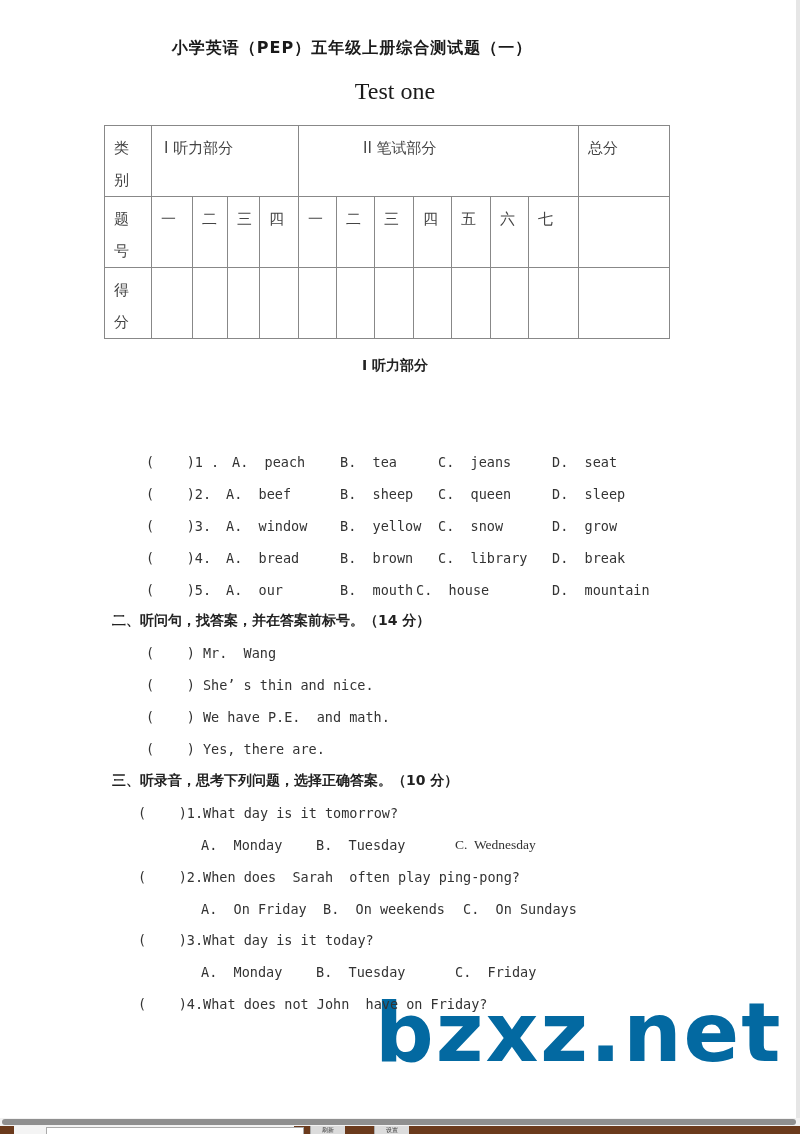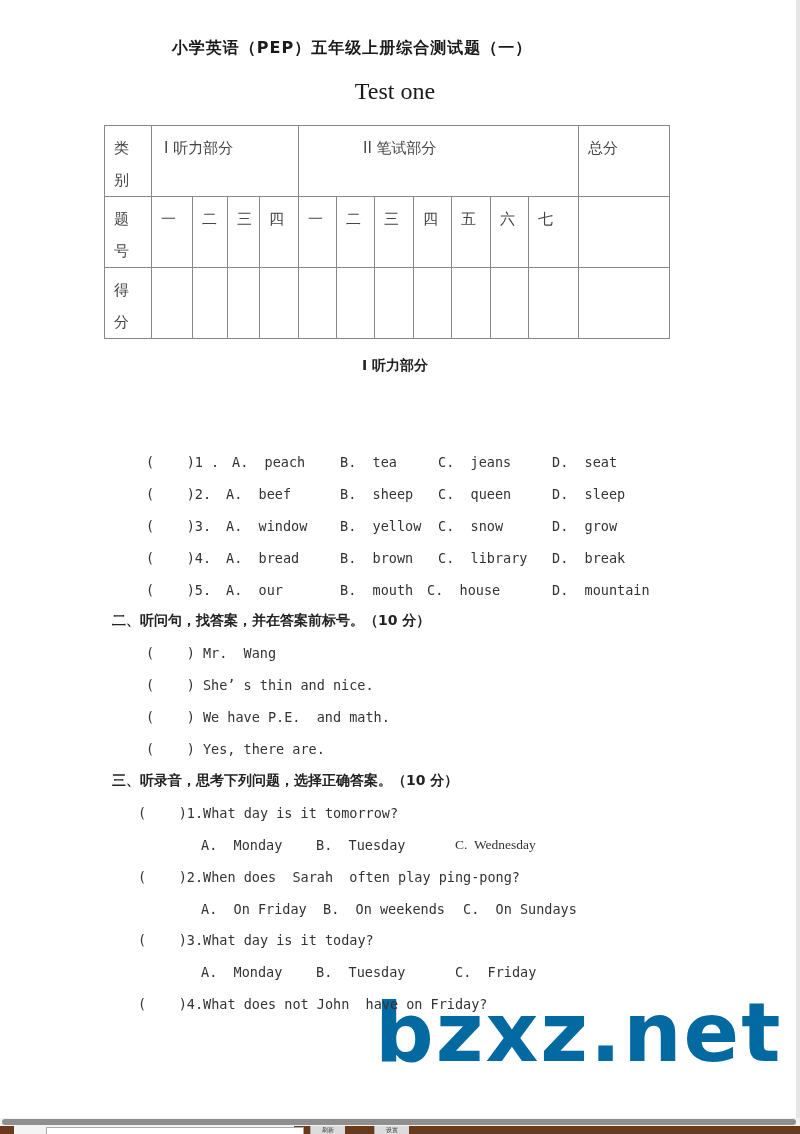--- a/index.html
+++ b/index.html
@@ -168,25 +168,25 @@
     <div class="line" style="left:146px; top:550px;">(    )4.</div>
     <div class="opt" style="left:226px; top:550px;">A.  bread</div>
     <div class="opt" style="left:340px; top:550px;">B.  brown</div>
     <div class="opt" style="left:438px; top:550px;">C.  library</div>
     <div class="opt" style="left:552px; top:550px;">D.  break</div>
   </div>
   <div>
     <div class="line" style="left:146px; top:582px;">(    )5.</div>
     <div class="opt" style="left:226px; top:582px;">A.  our</div>
     <div class="opt" style="left:340px; top:582px;">B.  mouth</div>
-    <div class="opt" style="left:427px; top:582px;">C.  house</div>
+    <div class="opt" style="left:416px; top:582px;">C.  house</div>
     <div class="opt" style="left:552px; top:582px;">D.  mountain</div>
   </div>
 
-  <div class="q-head" style="top:612px;">二、听问句，找答案，并在答案前标号。（10 分）</div>
+  <div class="q-head" style="top:612px;">二、听问句，找答案，并在答案前标号。（14 分）</div>
   <div class="line" style="left:146px; top:645px;">(    ) Mr.  Wang</div>
   <div class="line" style="left:146px; top:677px;">(    ) She’ s thin and nice.</div>
   <div class="line" style="left:146px; top:709px;">(    ) We have P.E.  and math.</div>
   <div class="line" style="left:146px; top:741px;">(    ) Yes, there are.</div>
 
   <div class="q-head" style="top:772px;">三、听录音，思考下列问题，选择正确答案。（10 分）</div>
 
   <div class="line" style="left:138px; top:805px;">(    )1.What day is it tomorrow?</div>
   <div class="opt" style="left:201px; top:837px;">A.  Monday</div>
   <div class="opt" style="left:316px; top:837px;">B.  Tuesday</div>

